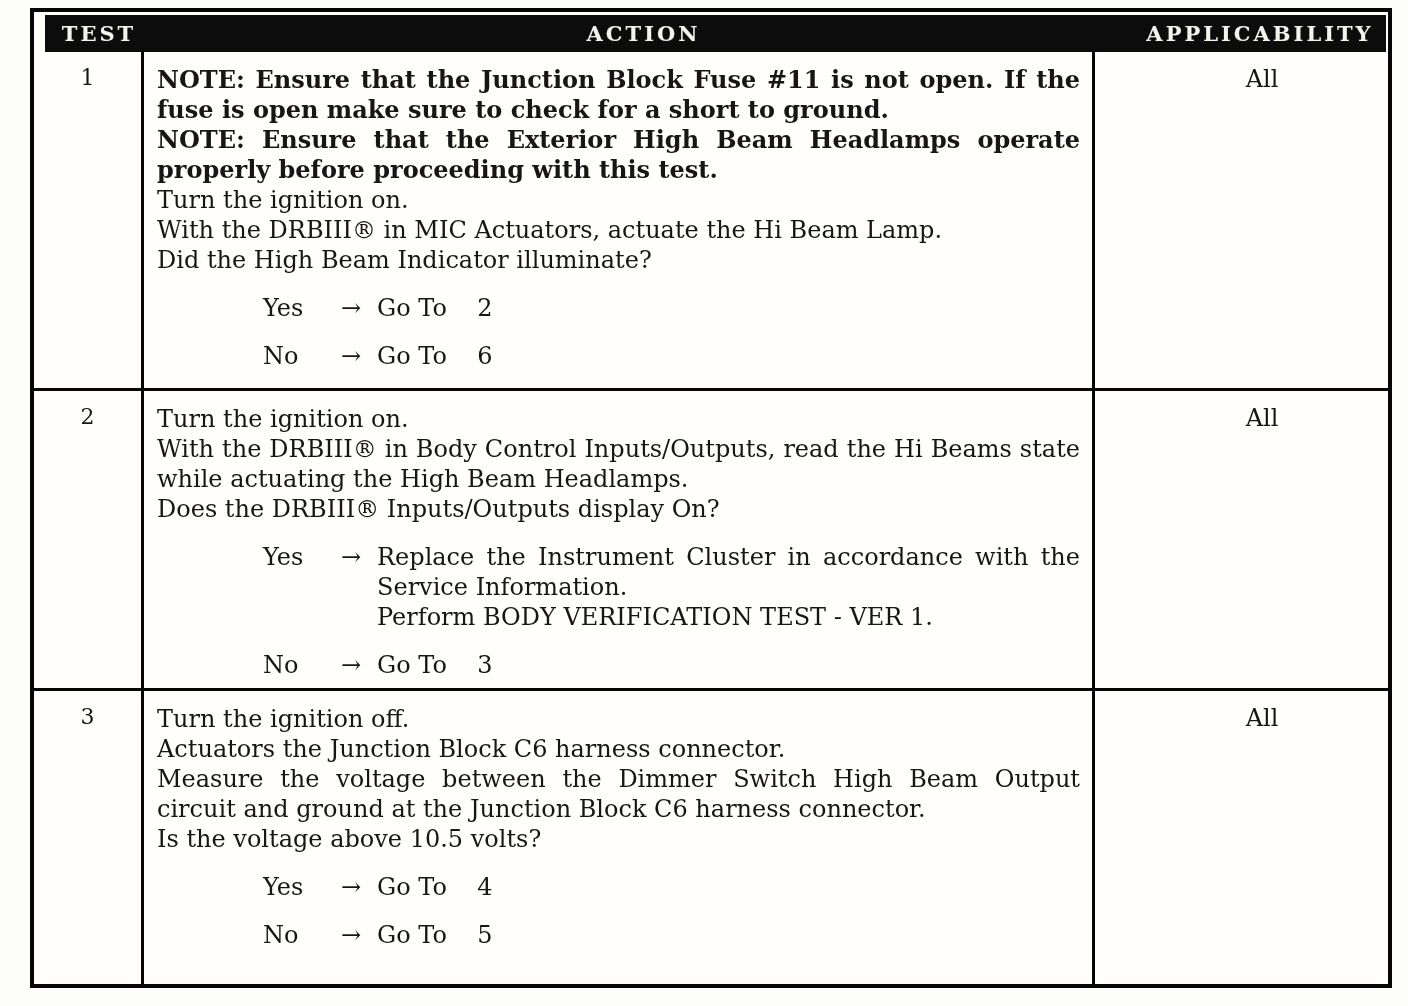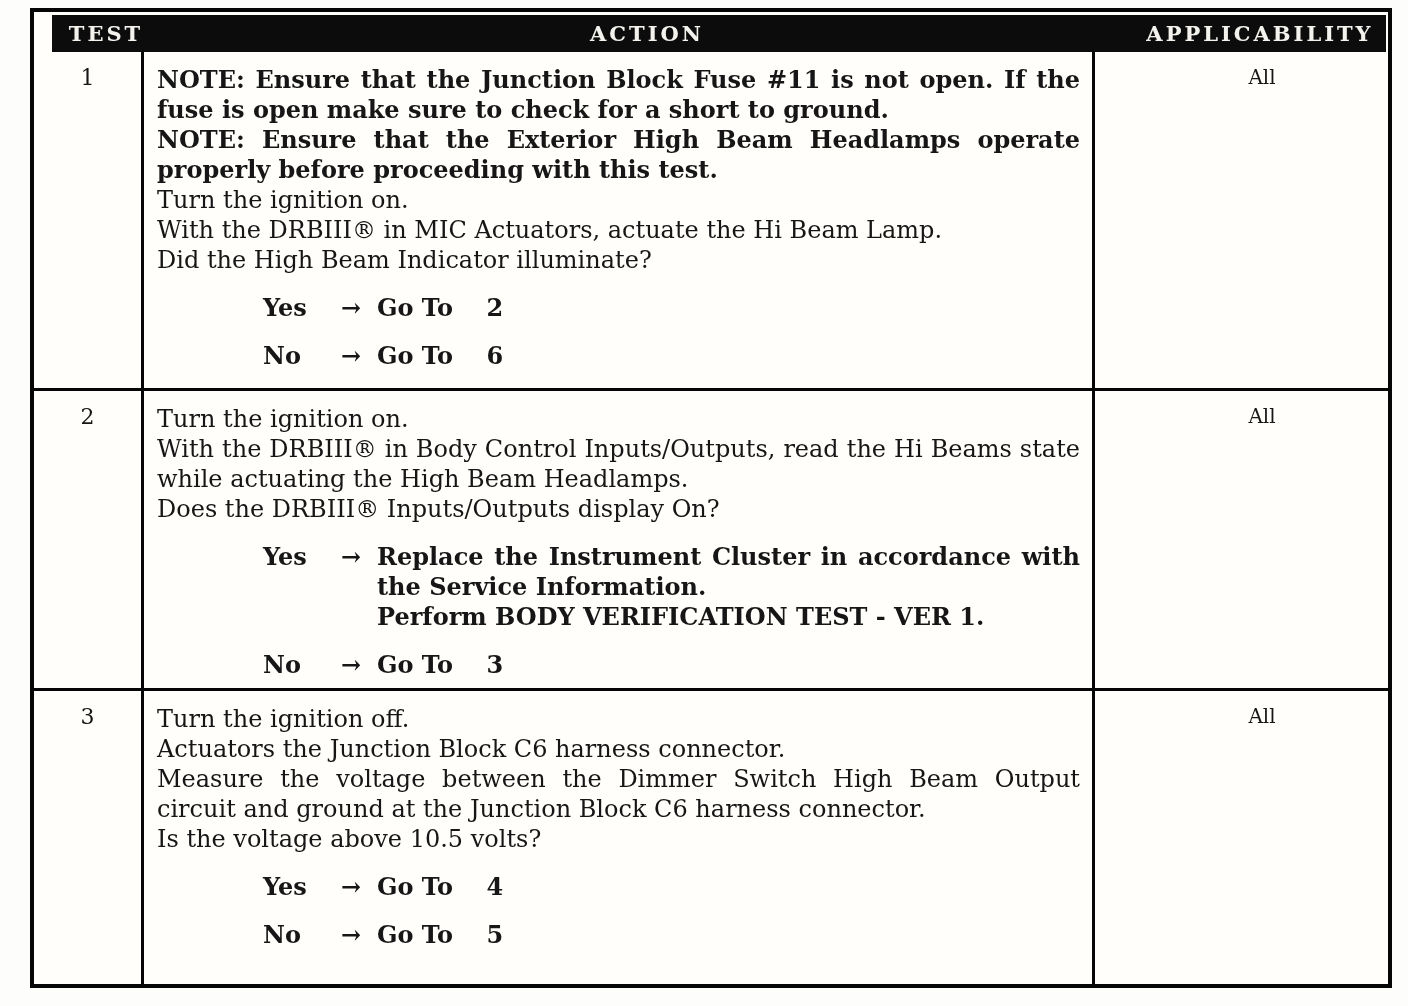--- a/index.html
+++ b/index.html
@@ -12,21 +12,21 @@
   }
   .doc-table {
     position:absolute; left:30px; top:8px;
     width:1362px; height:980px;
     border:4px solid #060606;
     background:#fffefb;
     display:flex; flex-direction:column;
   }
   .header-row {
     flex:0 0 37px;
-    margin:3px 2px 0 18px;
+    margin:3px 2px 0 11px;
     background:#0c0c0c;
     display:flex; align-items:center;
     color:#f3f2ec;
     font-weight:bold;
     font-size:21px;
     letter-spacing:3px;
     text-shadow:0 0 1px #333;
   }
   .hcell-test  { flex:0 0 108px; text-align:center; }
   .hcell-action{ flex:1; text-align:center; }
@@ -49,28 +49,28 @@
     flex:1;
     border-right:3px solid #060606;
     padding:13px 12px 0 13px;
     font-size:24px;
     line-height:30px;
   }
   .app-cell {
     flex:0 0 252px;
     text-align:center;
     padding-top:13px;
-    font-size:20px;
+    font-size:24px;
     margin-left:41px;
   }
 
   .action-line { text-align:justify; }
   .action-line.bold { font-weight:bold; }
 
-  .choice { display:flex; margin-top:18px; padding-left:106px;font-weight:bold; }
+  .choice { display:flex; margin-top:18px; padding-left:106px; }
   .choice-label { flex:0 0 78px; }
   .choice-arrow { flex:0 0 36px; }
   .choice-result { flex:1; }
   .result-line { text-align:justify; }
 </style>
 </head>
 <body>
 
 <div class="doc-table">
 

